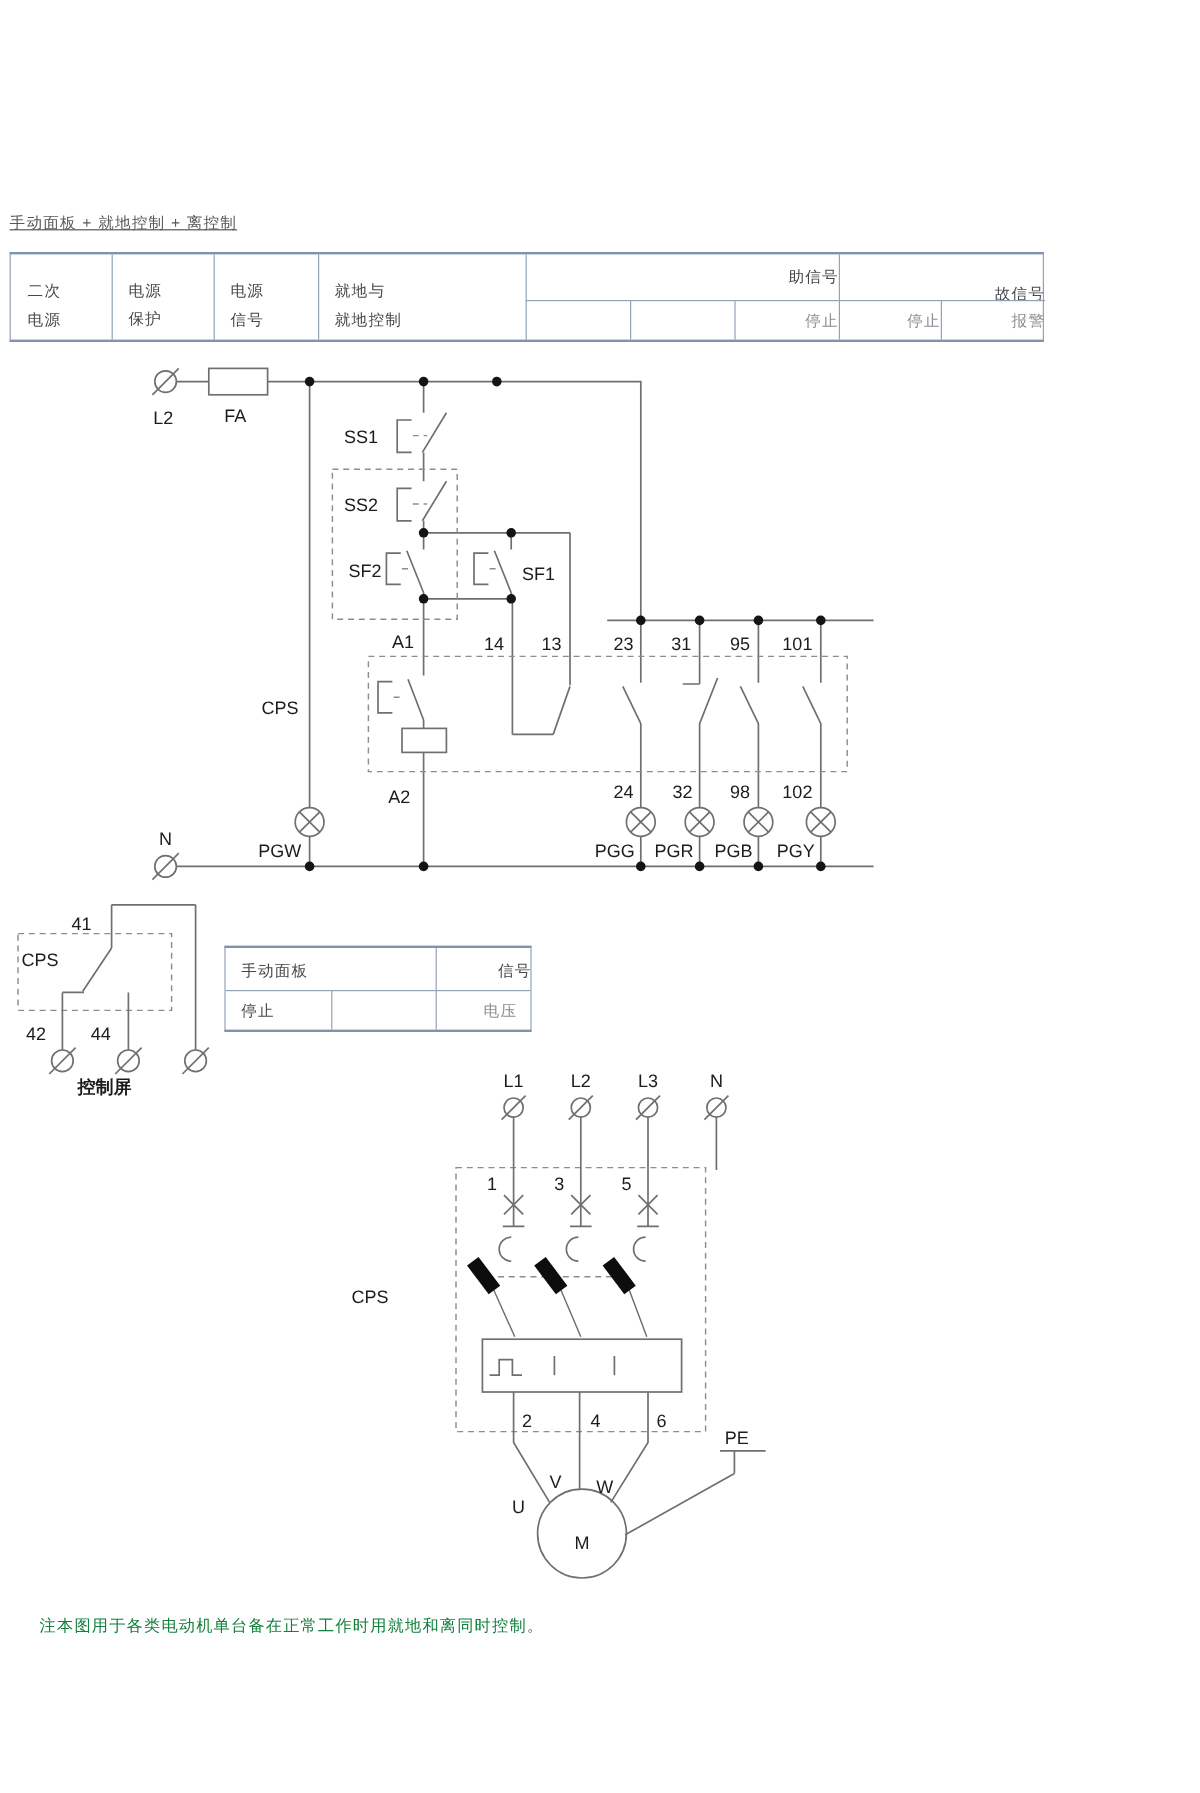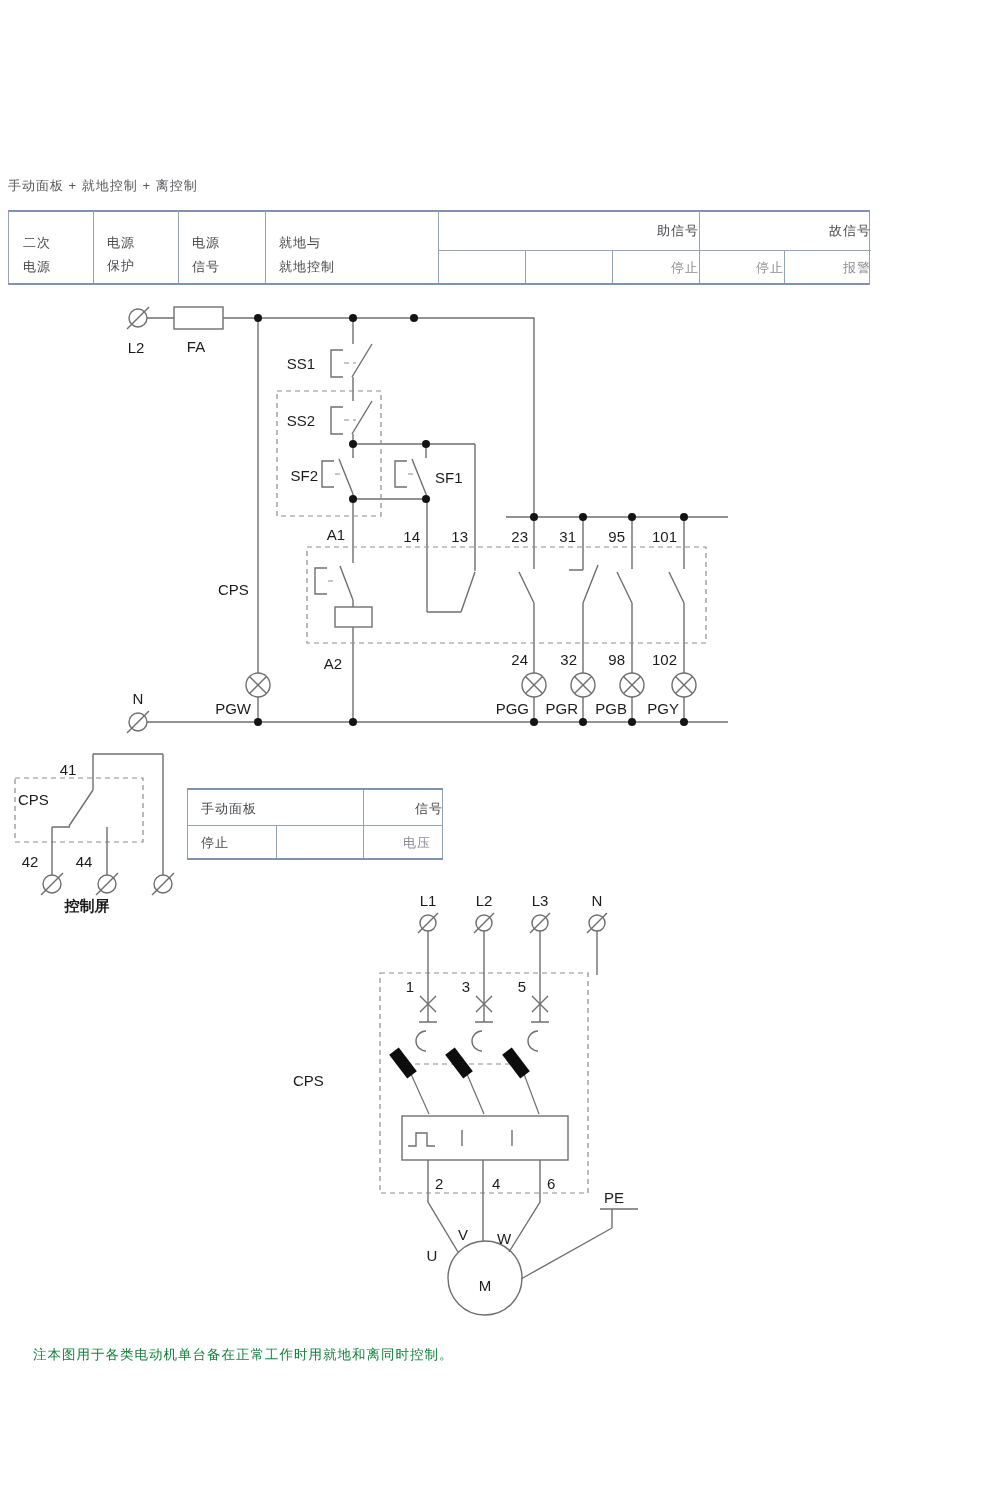--- a/index.html
+++ b/index.html
@@ -1,20 +1,20 @@
 <!DOCTYPE html>
 <html><head>
 <meta charset="utf-8">
 <style>
   html,body{margin:0;padding:0;background:#fff;}
   .canvas{position:relative;width:1000px;height:1494px;background:#fff;overflow:hidden;
           font-family:"Liberation Sans",sans-serif;}
   svg{position:absolute;left:0;top:0;}
   svg text{font-family:"Liberation Sans",sans-serif;fill:#1c1c1c;font-size:15px;}
-  .title{position:absolute;left:8px;top:177px;font-size:13px;color:#58585c;letter-spacing:1px;}
+  .title{position:absolute;left:8px;top:177px;font-size:13px;color:#58585c;letter-spacing:1px;text-decoration:underline;}
   .note{position:absolute;left:33px;top:1346px;font-size:13.5px;color:#15803d;letter-spacing:1px;}
   .tbl{position:absolute;box-sizing:border-box;
        border-left:1px solid #93a2b7;border-right:1px solid #93a2b7;
        border-top:2px solid #8093ac;border-bottom:2px solid #8093ac;}
   .tbl .txt{position:absolute;font-size:13px;color:#47474d;white-space:nowrap;letter-spacing:1px;}
   .tbl .ctr{text-align:right;}
   .tbl .gray{color:#8b8b95;}
   .vb{position:absolute;width:1px;background:#93a2b7;}
   .hb{position:absolute;height:1px;background:#93a2b7;}
 </style>
@@ -29,21 +29,21 @@
     <div class="txt" style="left:14px;top:22px">二次</div>
     <div class="txt" style="left:14px;top:46px">电源</div>
     <div class="txt" style="left:98px;top:22px">电源</div>
     <div class="txt" style="left:98px;top:45px">保护</div>
     <div class="txt" style="left:183px;top:22px">电源</div>
     <div class="txt" style="left:183px;top:46px">信号</div>
     <div class="txt" style="left:270px;top:22px">就地与</div>
     <div class="txt" style="left:270px;top:46px">就地控制</div>
 
     <div class="txt ctr" style="left:429px;top:10px;width:261px">助信号</div>
-    <div class="txt ctr" style="left:690px;top:10px;width:172px">故信号</div>
+    <div class="txt ctr" style="left:690px;top:24px;width:172px">故信号</div>
 
     <div class="txt ctr gray" style="left:429px;top:47px;width:87px"></div>
     <div class="txt ctr gray" style="left:516px;top:47px;width:87px"></div>
     <div class="txt ctr gray" style="left:603px;top:47px;width:87px">停止</div>
     <div class="txt ctr gray" style="left:690px;top:47px;width:85px">停止</div>
     <div class="txt ctr gray" style="left:775px;top:47px;width:87px">报警</div>
 
     <i class="vb" style="left:84px;top:0;height:71px"></i>
     <i class="vb" style="left:169px;top:0;height:71px"></i>
     <i class="vb" style="left:256px;top:0;height:71px"></i>

